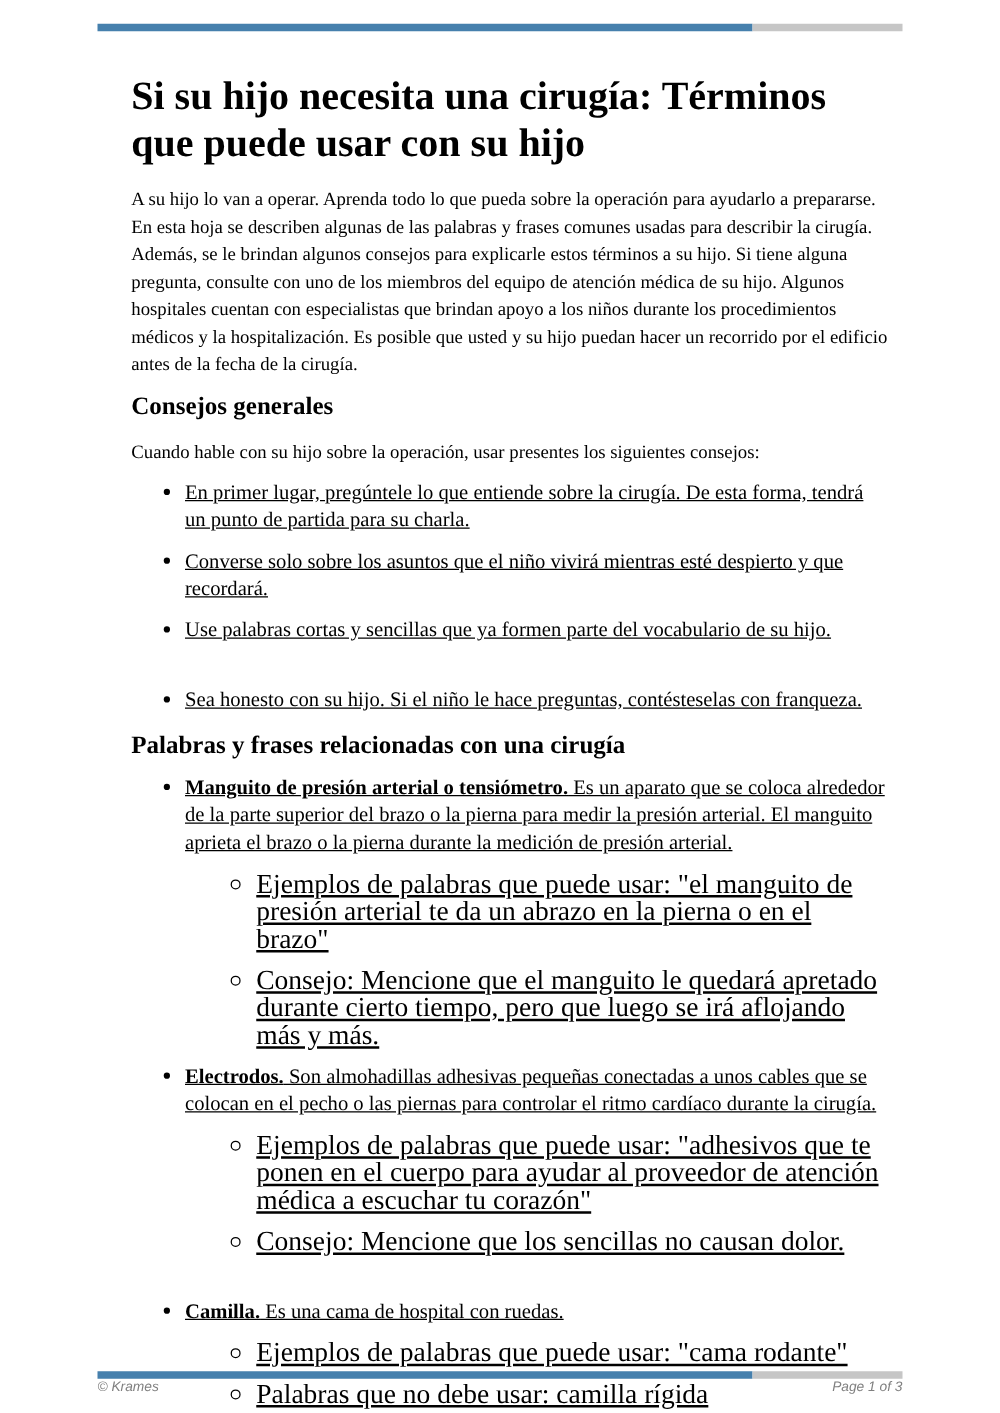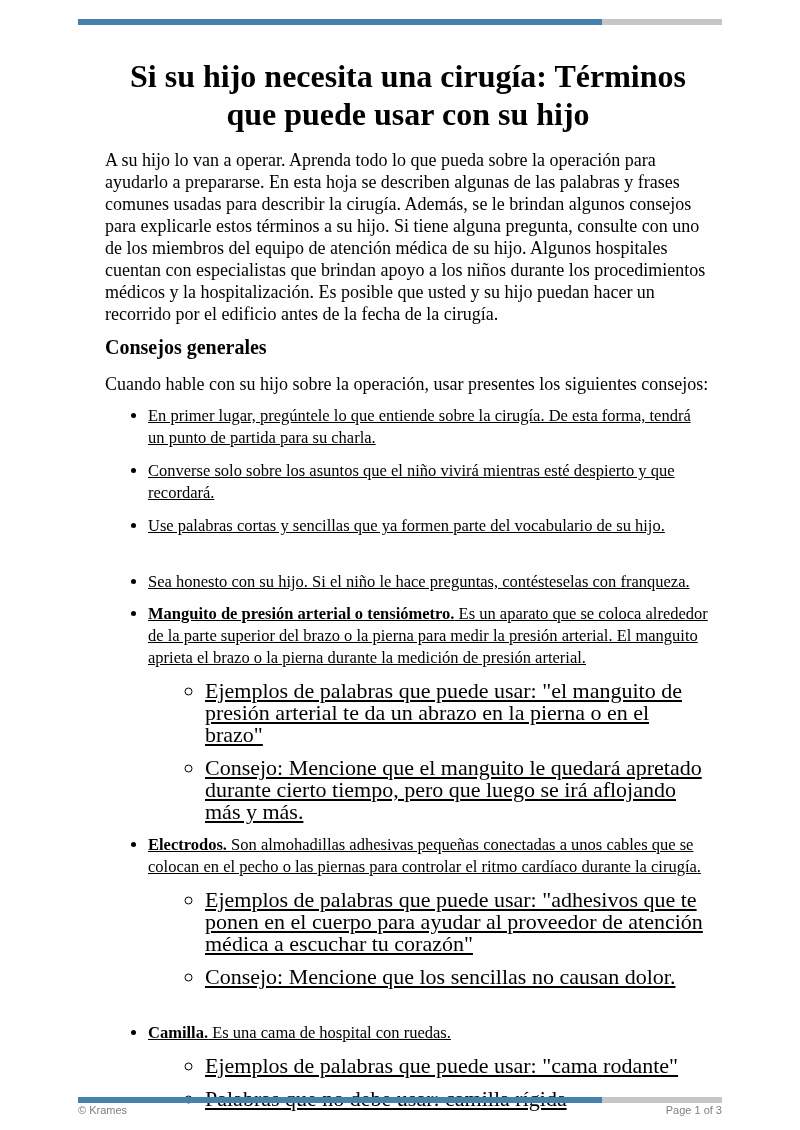--- a/index.html
+++ b/index.html
@@ -34,25 +34,24 @@
     position: absolute;
     left: 105px;
     top: 0;
     width: 606px;
   }
   h1.doc-title {
     margin: 57px 0 0 0;
     font-size: 32px;
     line-height: 38px;
     font-weight: bold;
-    text-align: center;
   }
   p.body-text {
     margin: 16px 0 0 0;
-    font-size: 18px;
+    font-size: 15px;
     line-height: 22px;
   }
   p.lead { margin-top: 13px; }
   h2.section-heading {
     margin: 12px 0 0 0;
     font-size: 20px;
     line-height: 26px;
     font-weight: bold;
   }
   h2.first { margin-top: 9px; }
@@ -77,20 +76,21 @@
   .term-bold { font-weight: bold; }
 
   .footer-row {
     position: absolute;
     left: 78px;
     top: 1104px;
     width: 644px;
     display: flex;
     justify-content: space-between;
     font-family: "Liberation Sans", "DejaVu Sans", sans-serif;
+    font-style: italic;
     font-size: 11px;
     color: #7f7f7f;
     align-items: flex-end;
   }
 </style>
 </head>
 <body>
 
 <div class="page">
 
@@ -109,20 +109,21 @@
 
     <p class="body-text lead">Cuando hable con su hijo sobre la operación, usar presentes los siguientes consejos:</p>
 
     <ul class="bullets">
       <li>En primer lugar, pregúntele lo que entiende sobre la cirugía. De esta forma, tendrá un punto de partida para su charla.</li>
       <li>Converse solo sobre los asuntos que el niño vivirá mientras esté despierto y que recordará.</li>
       <li>Use palabras cortas y sencillas que ya formen parte del vocabulario de su hijo.</li>
       <li>Sea honesto con su hijo. Si el niño le hace preguntas, contésteselas con franqueza.</li>
     </ul>
 
+    <h2 class="section-heading">Palabras y frases relacionadas con una cirugía</h2>
 
 
     <ul class="bullets">
 
       <li>
         <span class="term-bold">Manguito de presión arterial o tensiómetro.</span><span> Es un aparato que se coloca alrededor de la parte superior del brazo o la pierna para medir la presión arterial. El manguito aprieta el brazo o la pierna durante la medición de presión arterial.</span>
         <ul class="sub-bullets">
           <li>Ejemplos de palabras que puede usar: "el manguito de presión arterial te da un abrazo en la pierna o en el brazo"</li>
           <li>Consejo: Mencione que el manguito le quedará apretado durante cierto tiempo, pero que luego se irá aflojando más y más.</li>
         </ul>

